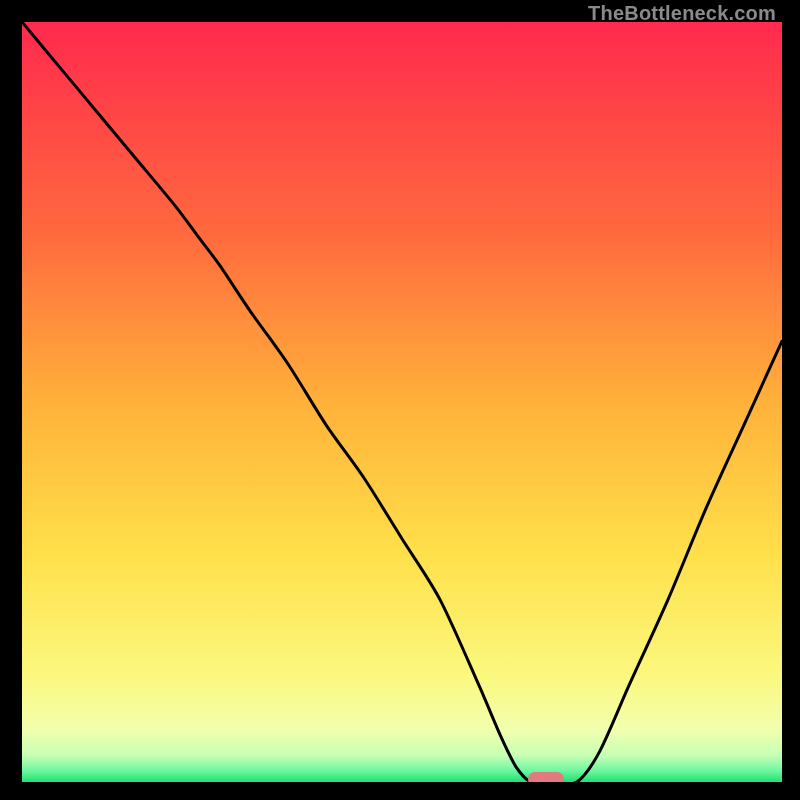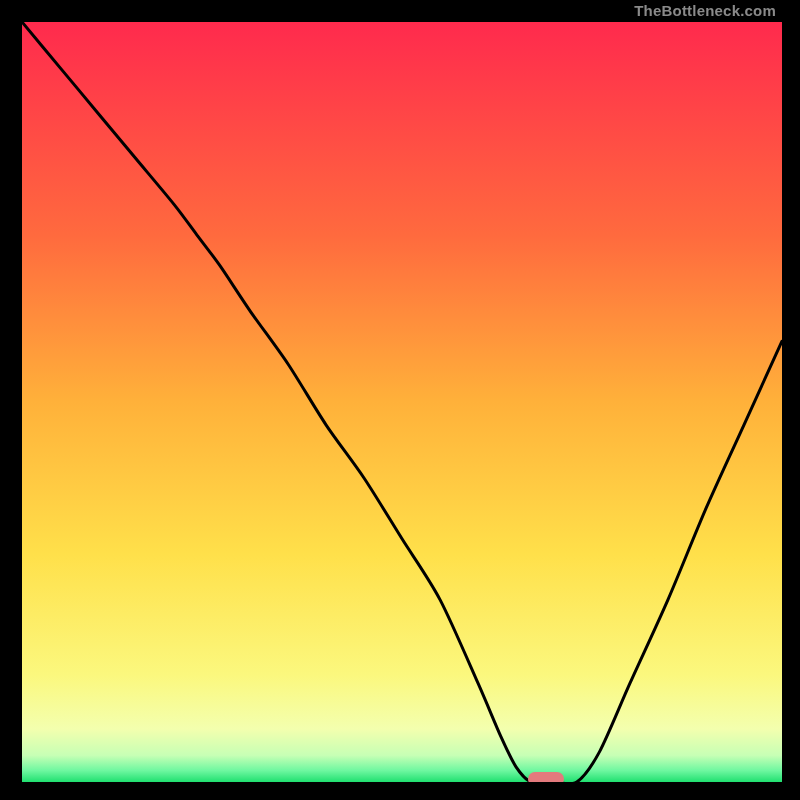--- a/index.html
+++ b/index.html
@@ -31,21 +31,21 @@
     left: 0;
     top: 0;
     width: 760px;
     height: 760px;
   }
   .watermark {
     position: absolute;
     top: 2px;
     right: 24px;
     font-family: Arial, Helvetica, sans-serif;
-    font-size: 15px;
+    font-size: 20px;
     font-weight: 600;
     color: #8a8a8a;
     letter-spacing: 0.2px;
     user-select: none;
   }
   svg.curve {
     position: absolute;
     left: 0;
     top: 0;
     width: 760px;

